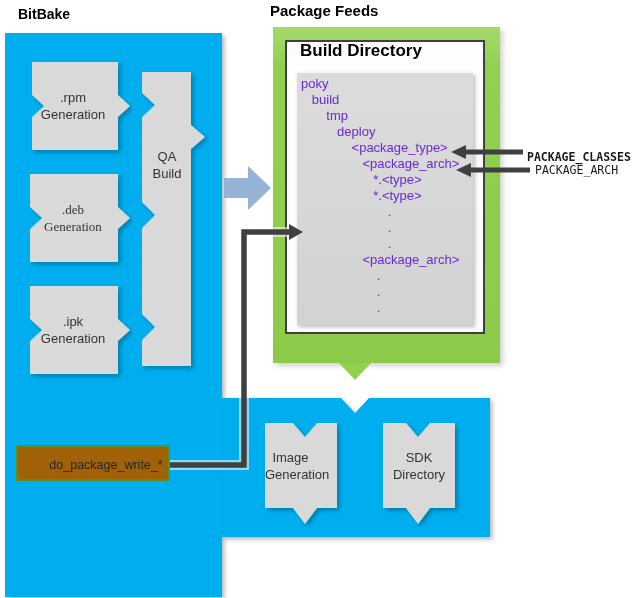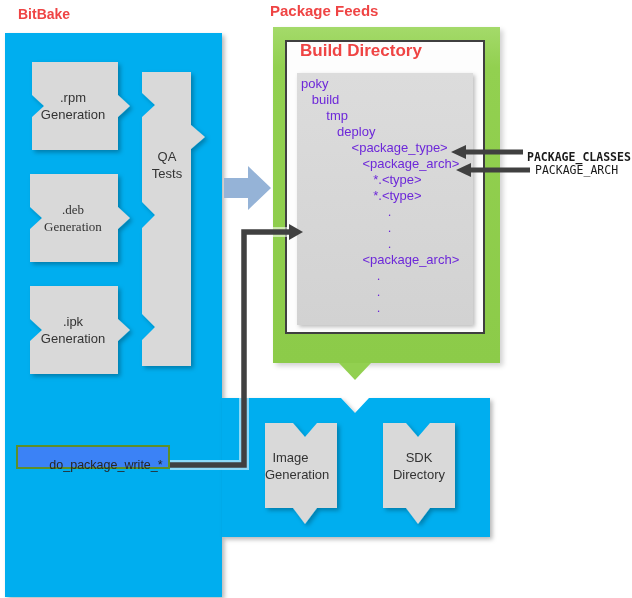--- a/index.html
+++ b/index.html
@@ -2,42 +2,42 @@
 <html><head>
 <meta charset="utf-8">
 <style>
   html,body{margin:0;padding:0;background:#ffffff;}
   #stage{
     position:relative;width:632px;height:598px;overflow:hidden;
     font-family:"Liberation Sans",sans-serif;background:#ffffff;
   }
   svg.layer{position:absolute;left:0;top:0;pointer-events:none;}
   .txt{position:absolute;color:#333333;white-space:pre;}
-  .title{font-weight:bold;color:#ef4444;}
+  .title{font-weight:bold;color:#000000;}
   .shape-label{text-align:center;font-size:13px;line-height:17px;color:#333333;}
   #green-frame{
     position:absolute;left:273px;top:27px;width:227px;height:336px;
     background:linear-gradient(180deg,#a4da6a 0%,#92d050 12%,#8ccb49 100%);
     box-shadow:3px 3px 5px rgba(0,0,0,0.18);
   }
   #white-box{
     position:absolute;left:285px;top:40px;width:200px;height:294px;
     background:#fdfdfd;border:2px solid #3f3f3f;box-sizing:border-box;
   }
   #dir-box{
     position:absolute;left:297px;top:73px;width:176px;height:252px;
     background:linear-gradient(180deg,#dcdcdc 0%,#d2d2d2 100%);
     box-shadow:2px 2px 4px rgba(0,0,0,0.25);
   }
   #tree{
     left:301px;top:76px;font-size:13px;line-height:16px;color:#6d28d9;
   }
   #do-pkg-box{
-    position:absolute;left:16px;top:445px;width:154px;height:24px;
-    background:#3b82f6;border:2px solid #5d8f28;box-sizing:border-box;
+    position:absolute;left:16px;top:445px;width:154px;height:36px;
+    background:#a16207;border:2px solid #5d8f28;box-sizing:border-box;
   }
   #do-pkg-box .lbl{
     position:absolute;left:0;top:0;width:100%;height:100%;
     text-align:center;line-height:37px;font-size:12.5px;color:#262626;
     padding-left:26px;box-sizing:border-box;
   }
   .mono-label{
     font-family:"DejaVu Sans Mono","Liberation Mono",monospace;
     font-size:11.5px;color:#1a1a1a;
   }
@@ -112,21 +112,21 @@
   <div class="txt shape-label" style="left:23px;top:89px;width:100px;">.rpm
 Generation</div>
 
   <div class="txt shape-label" style="left:23px;top:201px;width:100px;font-family:Liberation Serif, serif;">.deb
 Generation</div>
 
   <div class="txt shape-label" style="left:23px;top:313px;width:100px;">.ipk
 Generation</div>
 
   <div class="txt shape-label" style="left:131px;top:148px;width:72px;">QA
-Tests</div>
+Build</div>
 
   <div class="txt shape-label" style="left:265px;top:449px;width:51px;">Image
 Generation</div>
 
   <div class="txt shape-label" style="left:383px;top:449px;width:72px;">SDK
 Directory</div>
 
   <div id="do-pkg-box">
     <div class="lbl">do_package_write_*</div>
   </div>

